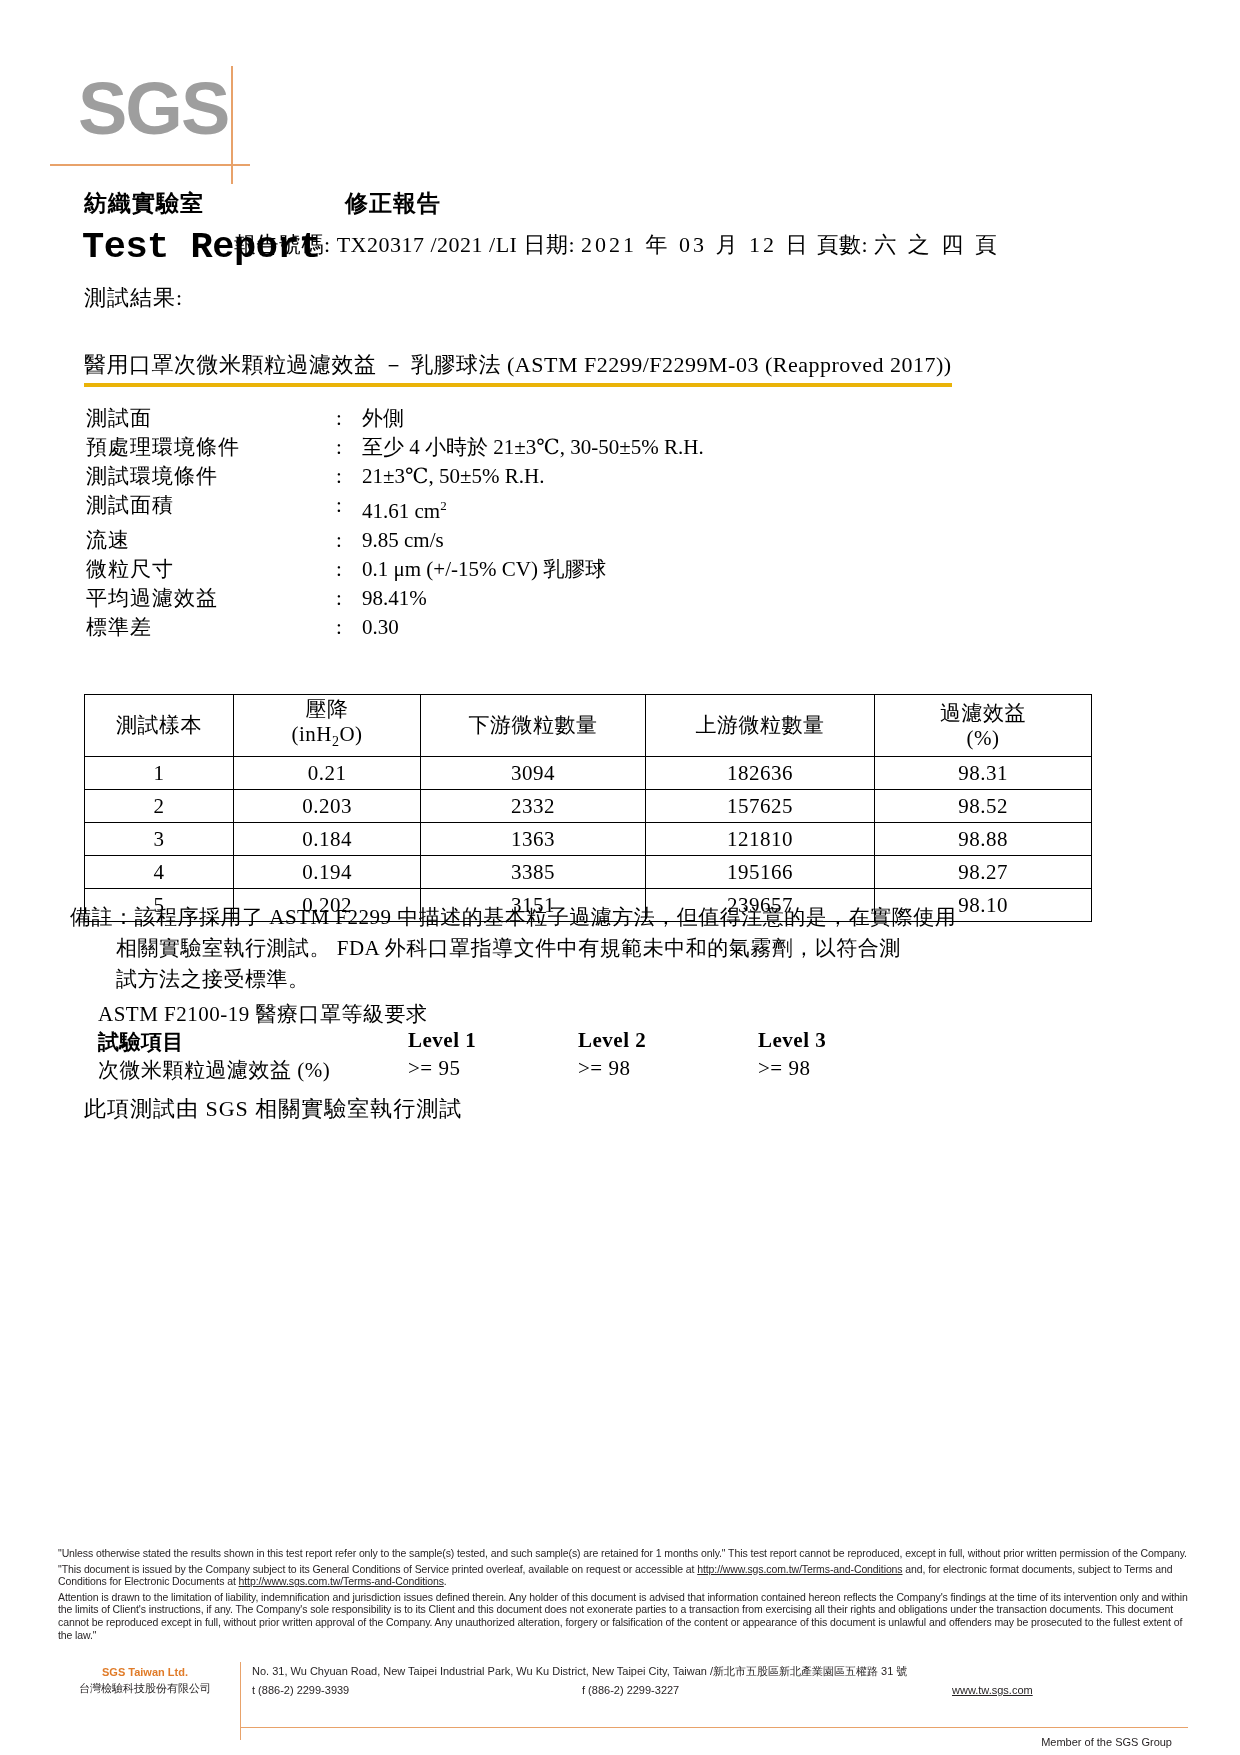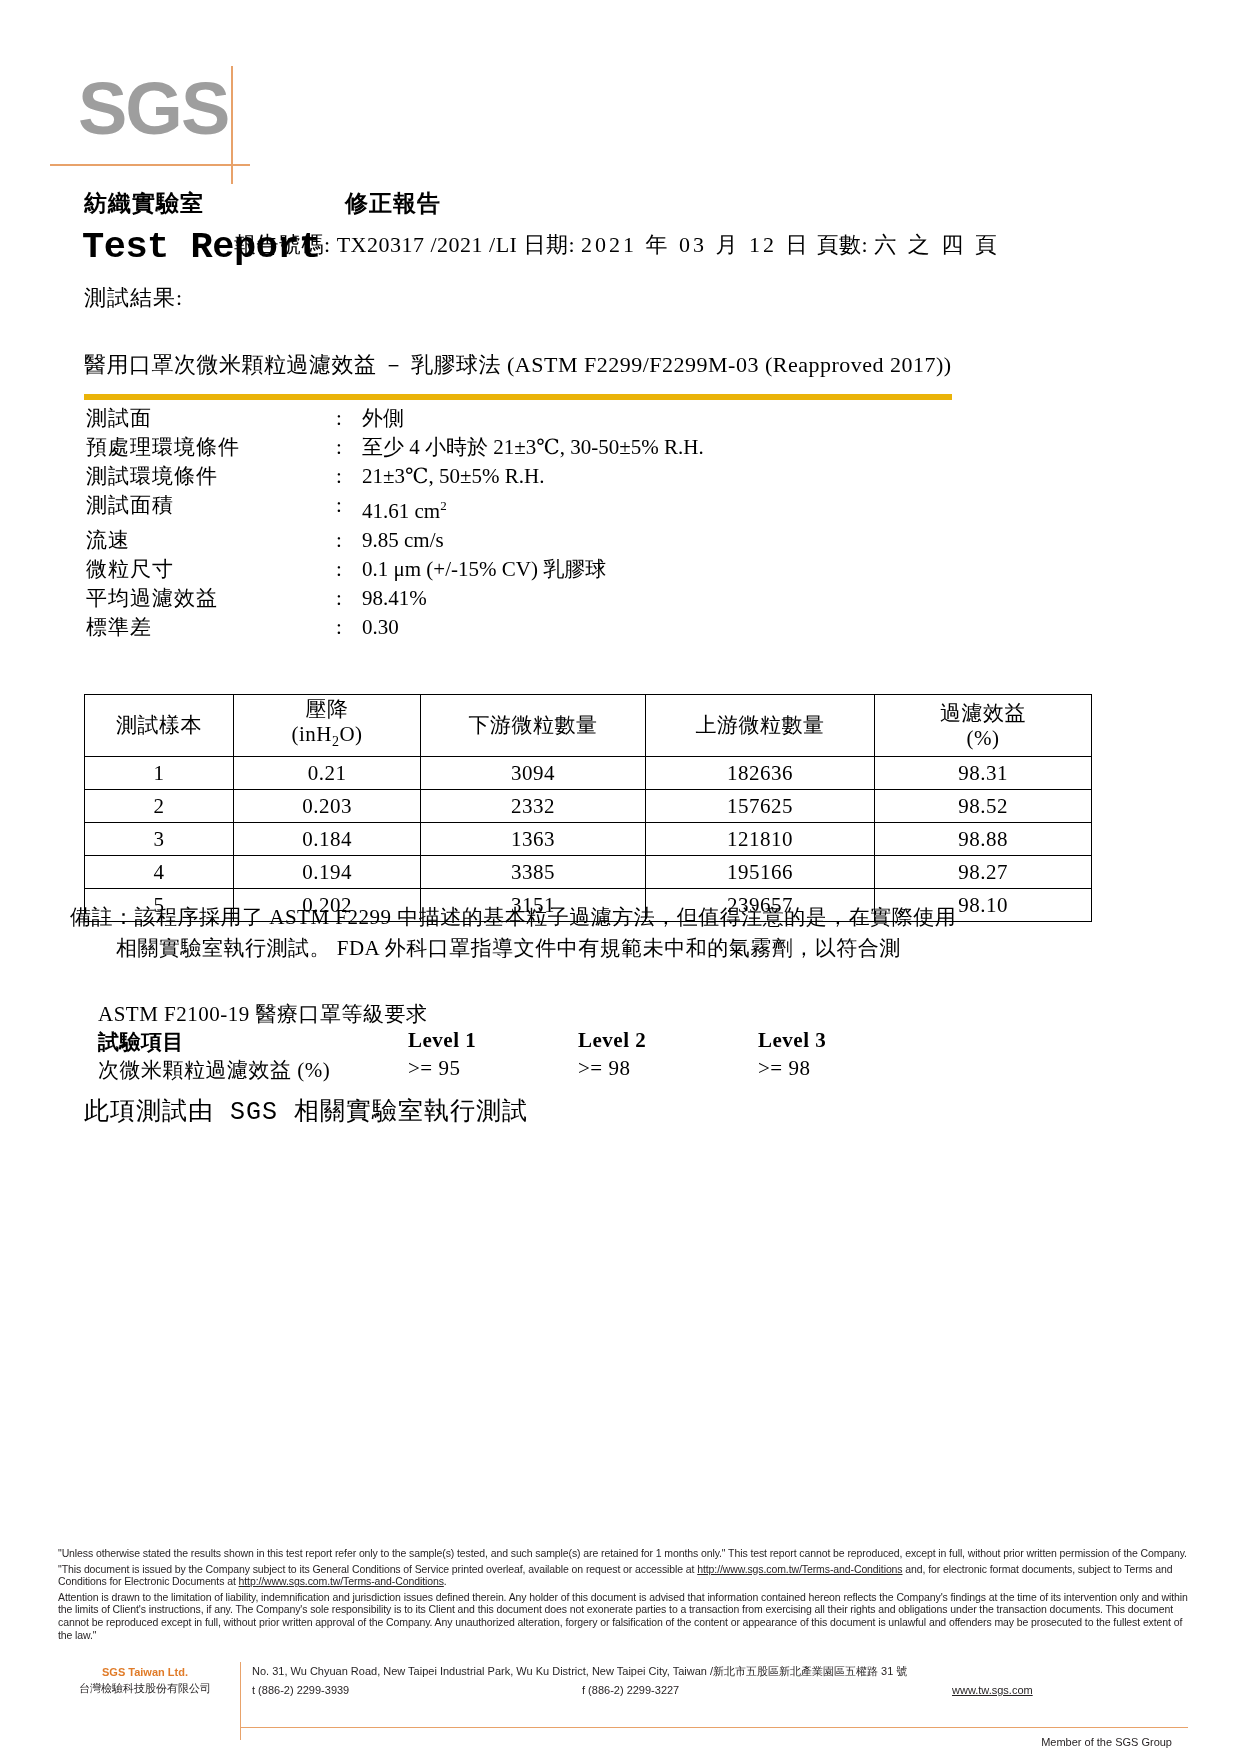--- a/index.html
+++ b/index.html
@@ -99,22 +99,22 @@
     letter-spacing: 1px;
   }
 
   
   .sec-head {
     position: absolute;
     left: 84px;
     top: 350px;
     font-size: 22px;
     letter-spacing: 0.5px;
-    border-bottom: 6px solid #eab308;
-    padding-bottom: 14px;
+    border-bottom: 4px solid #eab308;
+    padding-bottom: 3px;
     white-space: nowrap;
   }
 
   
   .params {
     position: absolute;
     left: 86px;
     top: 404px;
     font-size: 21px;
     line-height: 29px;
@@ -193,23 +193,22 @@
   .lv-name { position: absolute; left: 0; }
   .lv1 { left: 310px; }
   .lv2 { left: 480px; }
   .lv3 { left: 660px; }
   .lvl-row.head .lv-item { font-weight: bold; font-family: "Liberation Serif", serif; text-align: right; }
 
   .exec-note {
     position: absolute;
     left: 84px;
     top: 1094px;
-    font-size: 25px;
+    font-size: 22px;
     letter-spacing: 1px;
-    font-family: Liberation Mono, monospace;
   }
 
   
   .disclaimer {
     position: absolute;
     left: 58px;
     top: 1547px;
     width: 1130px;
     font-family: "Liberation Sans", sans-serif;
     font-size: 10.5px;
@@ -403,20 +402,21 @@
           <td>239657</td>
           <td>98.10</td>
         </tr>
       </tbody>
     </table>
   </div>
 
   <div class="remark">
     <span class="first">備註：該程序採用了 ASTM F2299 中描述的基本粒子過濾方法，但值得注意的是，在實際使用</span>
     <span class="ind">相關實驗室執行測試。 FDA 外科口罩指導文件中有規範未中和的氣霧劑，以符合測</span>
+    <span class="ind">試方法之接受標準。</span>
   </div>
 
   <div class="lvl-title">ASTM F2100-19 醫療口罩等級要求</div>
   <div class="lvl-row head">
     <span class="lv-name">試驗項目</span>
     <span class="lv-item lv1">Level 1</span>
     <span class="lv-item lv2">Level 2</span>
     <span class="lv-item lv3">Level 3</span>
   </div>
   <div class="lvl-row vals">

